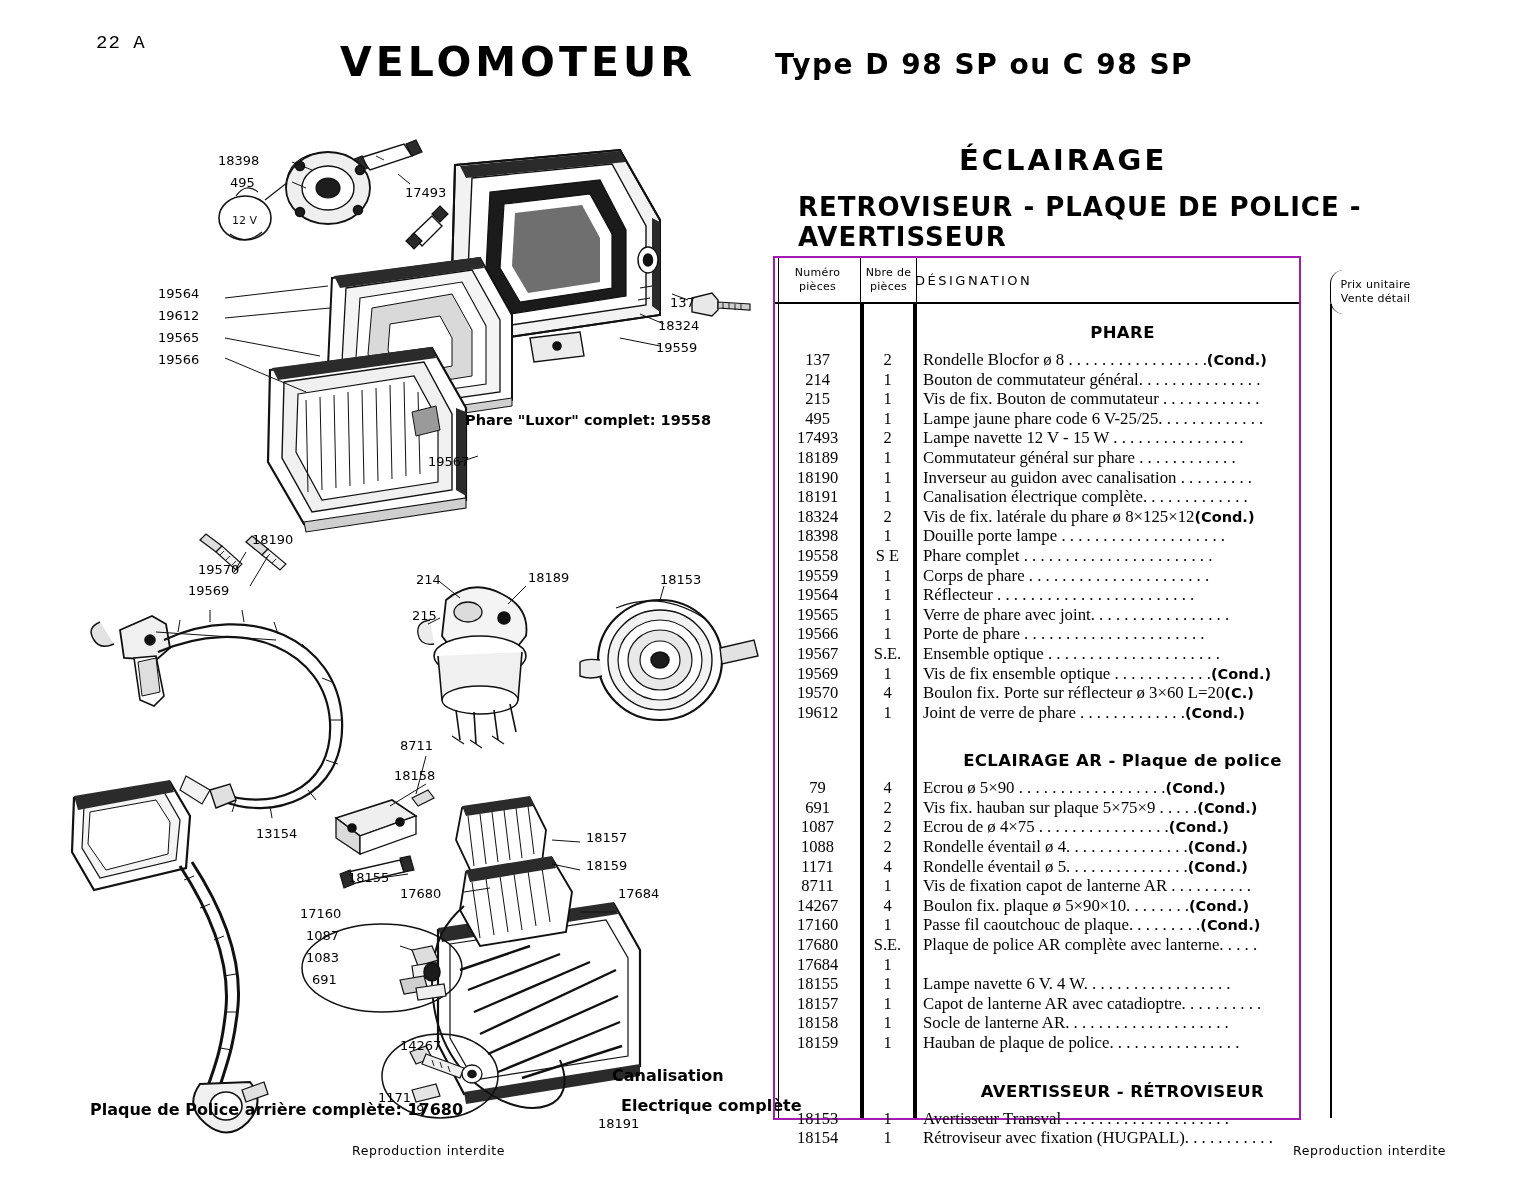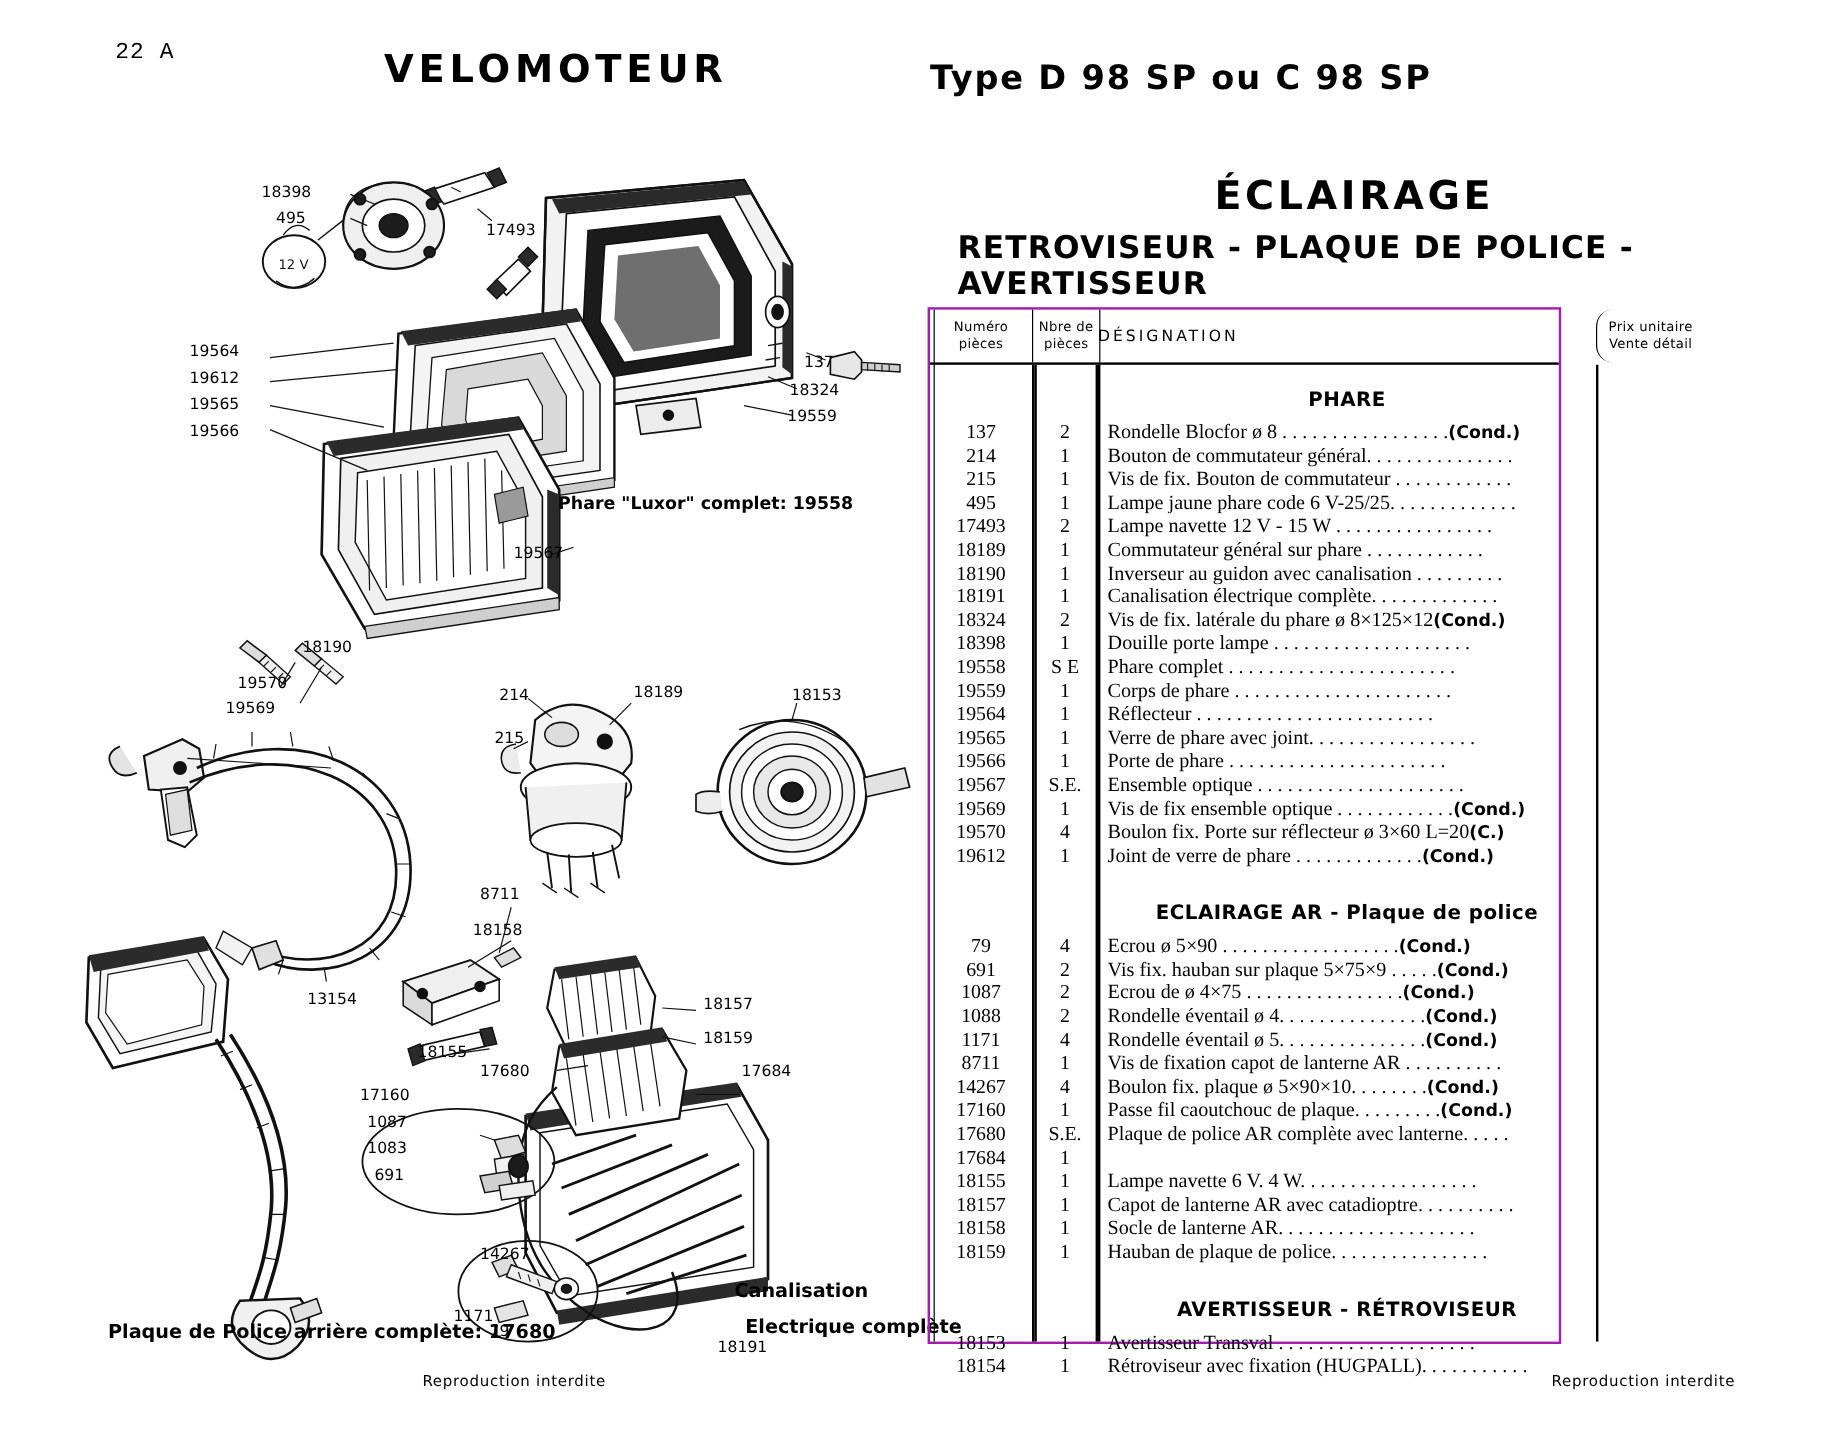--- a/index.html
+++ b/index.html
@@ -24,43 +24,43 @@
   .page-num {
     position: absolute;
     left: 96px;
     top: 32px;
     font-family: Liberation Mono, monospace;
     font-size: 19px;
     letter-spacing: 1px;
   }
   .main-title {
     position: absolute;
-    left: 320px;
+    left: 340px;
     top: 38px;
     font-family: "DejaVu Sans", sans-serif;
     font-weight: bold;
-    font-size: 32px;
+    font-size: 41px;
     letter-spacing: 4px;
   }
   .sub-title {
     position: absolute;
     left: 775px;
     top: 48px;
     font-family: "DejaVu Sans", sans-serif;
     font-weight: bold;
     font-size: 28px;
     letter-spacing: 1.5px;
   }
   .section-title {
     position: absolute;
-    left: 1012px;
+    left: 959px;
     top: 143px;
     font-family: "DejaVu Sans", sans-serif;
     font-weight: bold;
-    font-size: 33px;
+    font-size: 29px;
     letter-spacing: 3px;
     text-align: right;
   }
   .section-sub {
     position: absolute;
     left: 798px;
     top: 192px;
     font-family: "DejaVu Sans", sans-serif;
     font-weight: bold;
     font-size: 26px;
@@ -105,21 +105,21 @@
   }
   .thead {
     position: relative;
     height: 46px;
     border-bottom: 2px solid #000;
     box-sizing: border-box;
   }
   .col-num  { position: absolute; left: 0;    top: 0; width: 85px;  height: 100%; }
   .col-qty  { position: absolute; left: 85px; top: 0; width: 55px;  height: 100%; border-left: 1.5px solid #000; border-right:1.5px solid #000;}
   .col-des  { position: absolute; left: 140px;top: 0; width: 415px; height: 100%; }
-  .col-prix { position: absolute; left: 555px;top: 0; width: 89px;  height: 100%; border-left: 1.5px solid #000; border-radius: 14px; }
+  .col-prix { position: absolute; left: 555px;top: 12px; width: 89px;  height: 100%; border-left: 1.5px solid #000; border-radius: 14px; }
 
   .th-text {
     font-family: "DejaVu Sans", sans-serif;
     font-size: 11px;
     text-align: center;
     line-height: 1.25;
     padding-top: 8px;
     letter-spacing: 0.3px;
   }
   .th-des {

